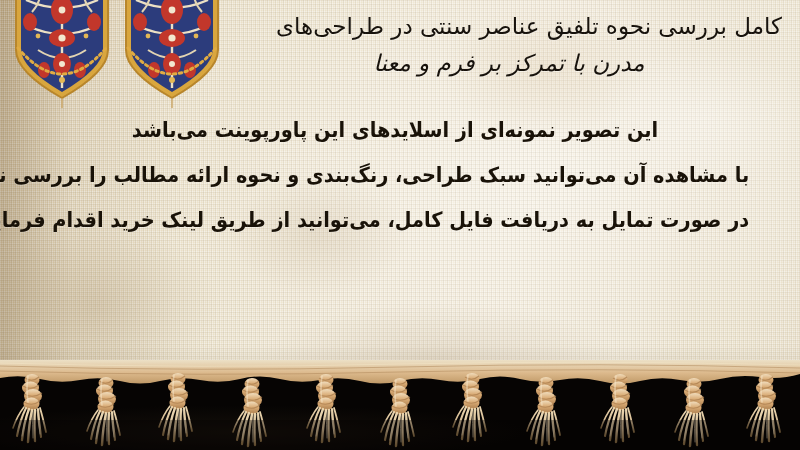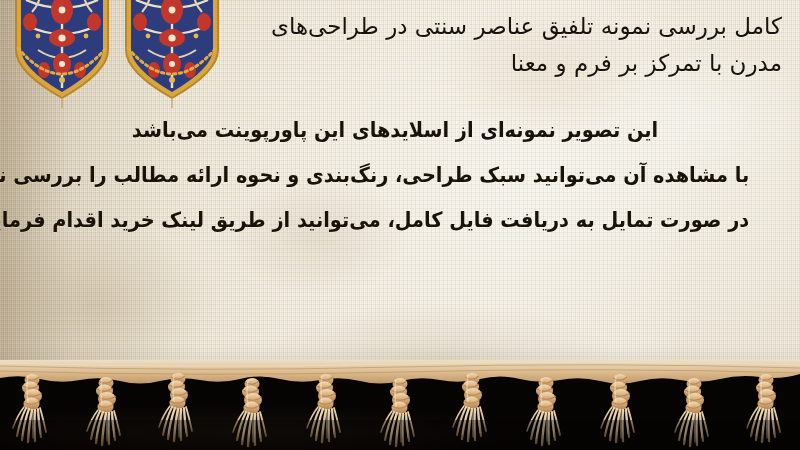--- a/index.html
+++ b/index.html
@@ -114,21 +114,21 @@
     width: 580px;
     text-align: right;
     color: #17120c;
     font-family: "DejaVu Sans", "Liberation Sans", sans-serif;
     font-size: 23px;
     line-height: 37px;
     letter-spacing: -0.2px;
     text-shadow: 0 1px 0 rgba(255,255,255,0.30);
   }
   .title-line { display: block; white-space: nowrap; }
-  .title-line.l2 { padding-left: 34px; }
+  .title-line.l2 { text-align: center; padding-left: 34px; font-style: italic; }
 
   .body-block {
     position: absolute;
     right: 20px;
     top: 108px;
     width: 770px;
     text-align: center;
     color: #191208;
     font-family: "DejaVu Sans", "Liberation Sans", sans-serif;
     font-size: 21px;
@@ -248,21 +248,21 @@
   </svg>
 
   <svg class="ornament orn-2" width="108" height="150" viewBox="0 0 108 150">
     <use href="#medallion" x="0" y="62"></use>
     <use href="#pendant" x="54" y="140"></use>
   </svg>
 
   <div class="text-layer">
 
     <div class="title-block">
-      <span class="title-line l1">کامل بررسی نمونه تلفیق عناصر سنتی در طراحی‌های</span>
+      <span class="title-line l1">کامل بررسی نحوه تلفیق عناصر سنتی در طراحی‌های</span>
       <span class="title-line l2">مدرن با تمرکز بر فرم و معنا</span>
     </div>
 
     <div class="body-block">
       <span class="body-line">این تصویر نمونه‌ای از اسلایدهای این پاورپوینت می‌باشد</span>
       <span class="body-line">با مشاهده آن می‌توانید سبک طراحی، رنگ‌بندی و نحوه ارائه مطالب را بررسی نمایید</span>
       <span class="body-line">در صورت تمایل به دریافت فایل کامل، می‌توانید از طریق لینک خرید اقدام فرمایید</span>
     </div>
 
   </div>

